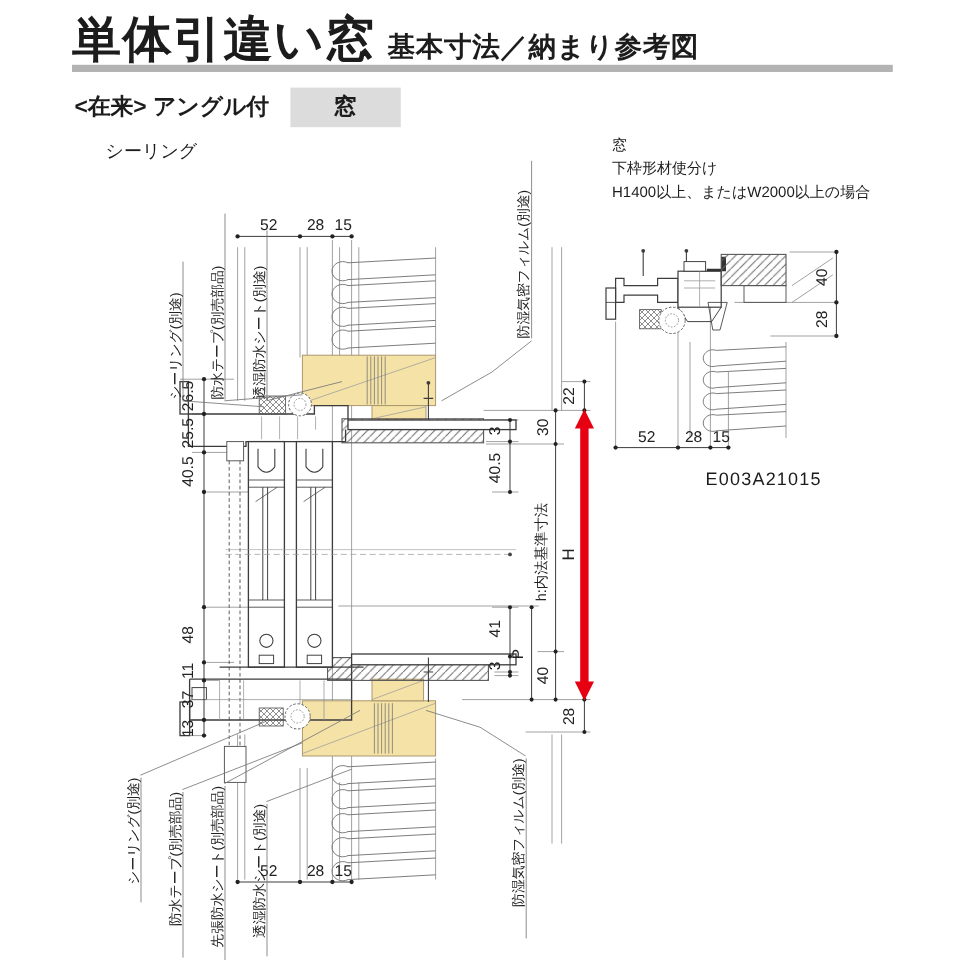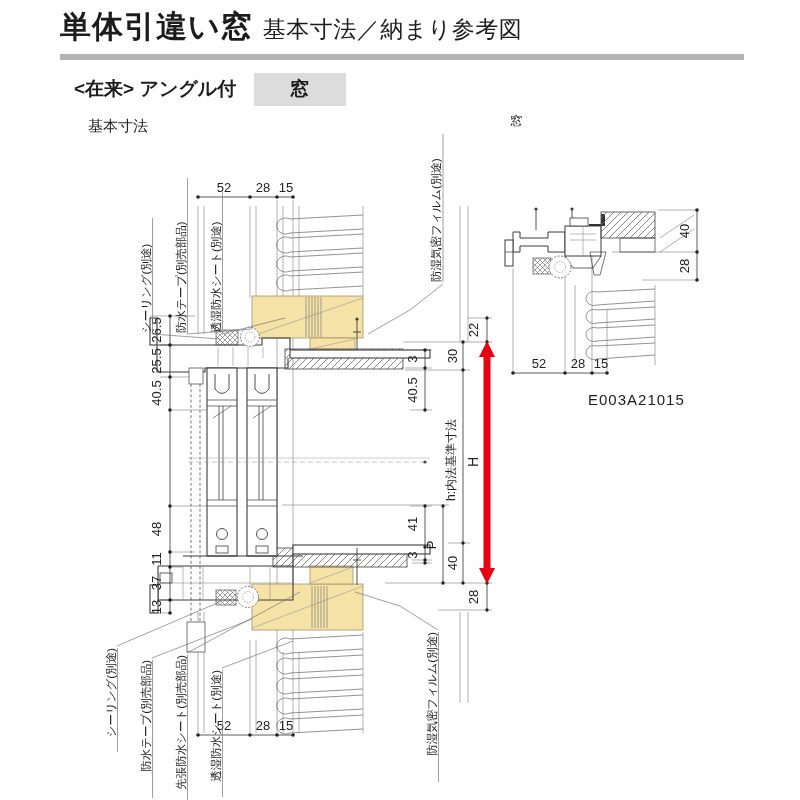--- a/index.html
+++ b/index.html
@@ -2,24 +2,24 @@
 <html><head>
 <meta charset="utf-8">
 <style>
   html,body{margin:0;padding:0;}
   body{
     width:800px;height:800px;position:relative;background:#ffffff;
     font-family:"Liberation Sans",sans-serif;color:#1c1c1c;overflow:hidden;
   }
   .abs{position:absolute;}
   .title{left:60px;top:6px;white-space:nowrap;}
-  .title .t-main{font-size:31px;font-weight:bold;letter-spacing:1px;text-align:center;}
-  .title .t-sub{font-size:23px;font-weight:normal;margin-left:10px;letter-spacing:0.5px;}
+  .title .t-main{font-size:41px;font-weight:bold;letter-spacing:1px;text-align:center;}
+  .title .t-sub{font-size:23px;font-weight:bold;margin-left:10px;letter-spacing:0.5px;}
   .rule{left:60px;top:54px;width:684px;height:6px;background:#b3b3b3;}
-  .variant{left:62px;top:73px;font-size:19px;font-weight:bold;white-space:nowrap;margin-left:12px;}
+  .variant{left:62px;top:73px;font-size:19px;font-weight:bold;white-space:nowrap;}
   .variant .chip{display:inline-block;width:92px;text-align:center;background:#dcdcdc;
     margin-left:12px;padding:3px 0 4px 0;font-weight:bold;}
   .sectionTitle{left:88px;top:117px;font-size:15px;}
   .note{left:510px;top:112px;font-size:12.5px;line-height:1.55;white-space:nowrap;}
   .code{left:588px;top:391px;font-size:15px;letter-spacing:1px;}
   svg{position:absolute;left:0;top:0;}
   svg text{font-family:"Liberation Sans",sans-serif;fill:#222;}
   .dim{font-size:13px;}
   .dimS{font-size:12px;}
   .lbl{font-size:11.5px;}
@@ -29,23 +29,25 @@
 
 <div class="abs title">
   <span class="t-main">単体引違い窓</span><span class="t-sub">基本寸法／納まり参考図</span>
 </div>
 <div class="abs rule"></div>
 <div class="abs variant">
   <span>&lt;在来&gt;</span>
   <span>アングル付</span>
   <span class="chip">窓</span>
 </div>
-<div class="abs sectionTitle">基本寸法</div>
+<div class="abs sectionTitle">シーリング</div>
 <div class="abs note">
   <div>窓</div>
+  <div>下枠形材使分け</div>
+  <div>H1400以上、またはW2000以上の場合</div>
 </div>
 <div class="abs code">E003A21015</div>
 
 <svg width="800" height="800" viewBox="0 0 800 800">
   <defs>
     <pattern id="ht" width="7" height="7" patternUnits="userSpaceOnUse">
       <path d="M-1 8 L8 -1" stroke="#666" stroke-width="0.8" fill="none"></path>
     </pattern>
     <pattern id="xh" width="5" height="5" patternUnits="userSpaceOnUse">
       <path d="M0 5 L5 0 M0 0 L5 5" stroke="#555" stroke-width="0.55" fill="none"></path>

